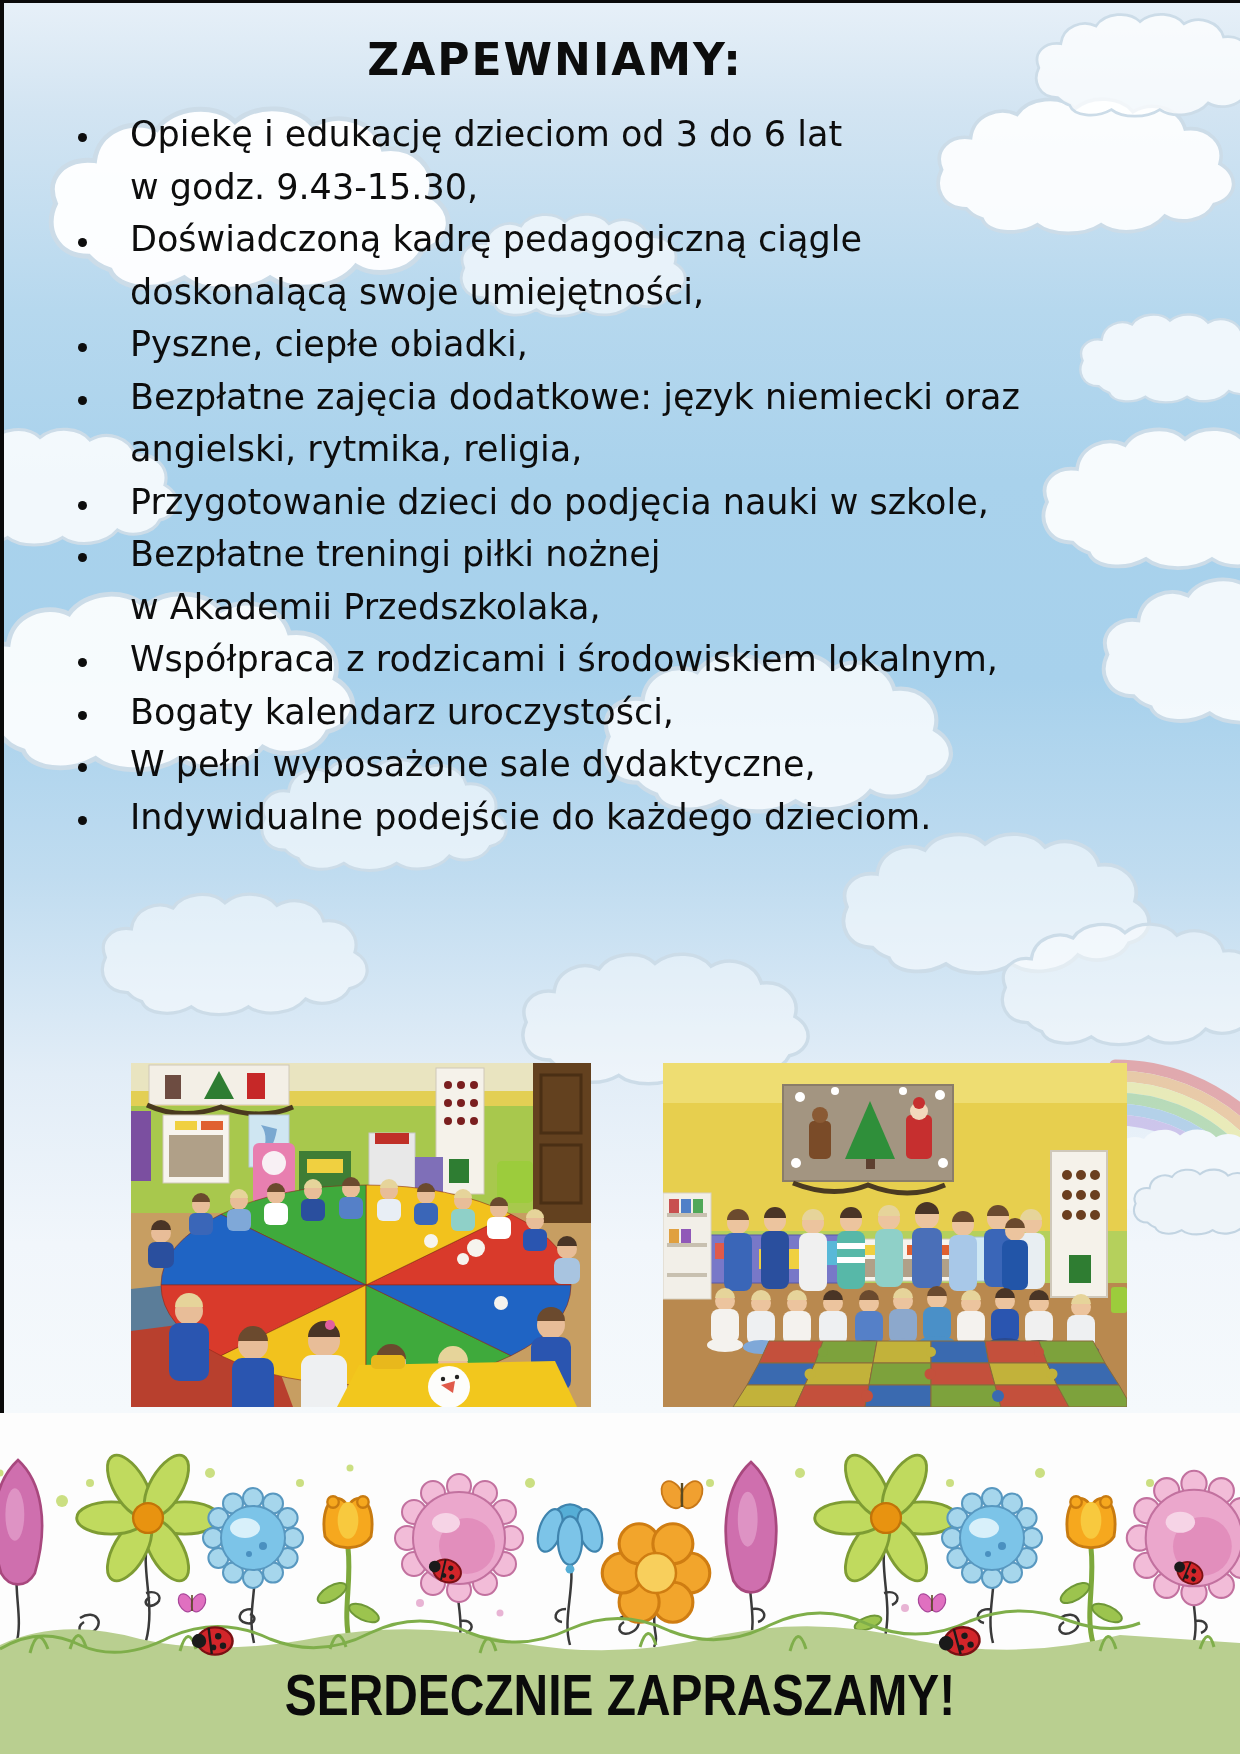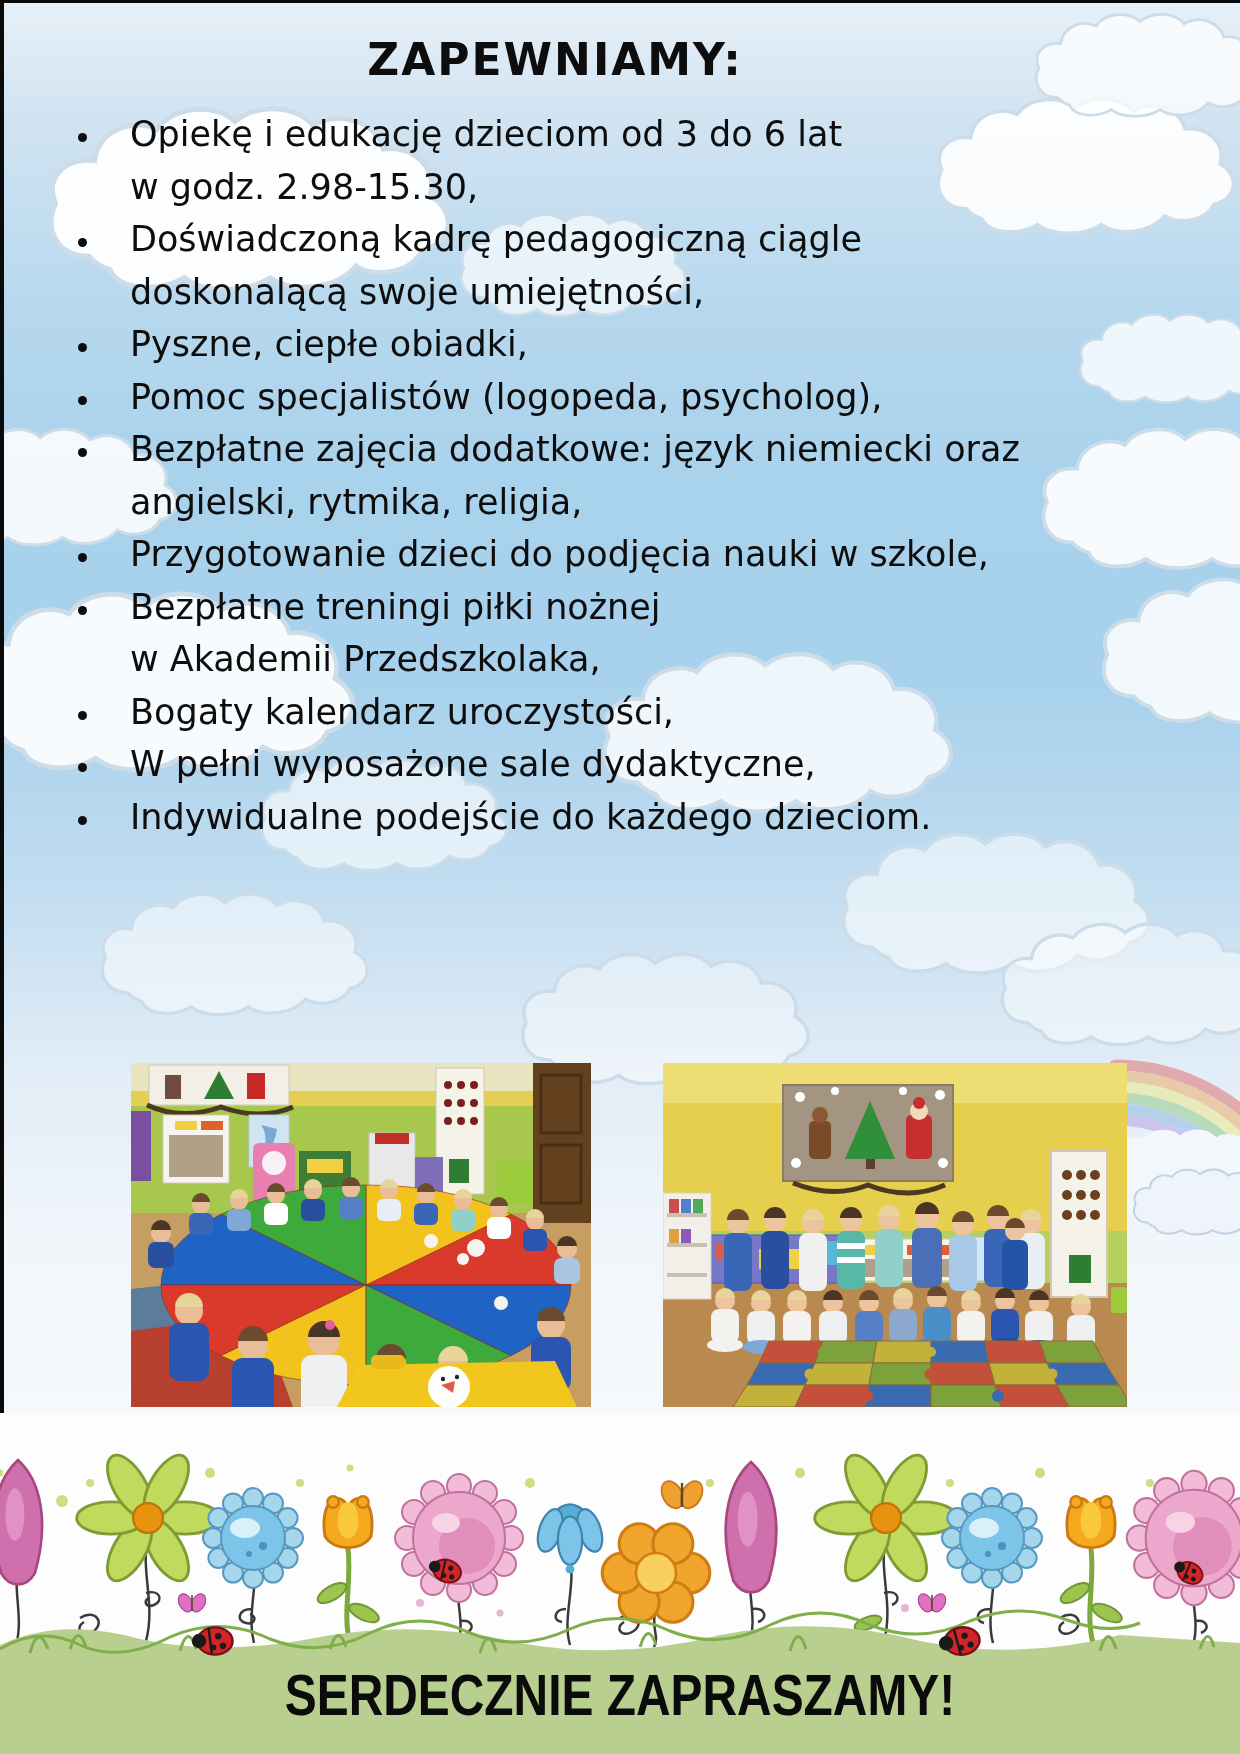--- a/index.html
+++ b/index.html
@@ -100,48 +100,48 @@
 
   <div class="border-top"></div>
   <div class="border-left"></div>
 
   <div class="title">ZAPEWNIAMY:</div>
 
   <ul class="bullets">
     <li>
       <span class="dot"></span>
       <span class="ln">Opiekę i edukację dzieciom od 3 do 6 lat</span>
-      <span class="ln">w godz. 2.98-15.30,</span>
+      <span class="ln">w godz. 9.43-15.30,</span>
     </li>
     <li>
       <span class="dot"></span>
       <span class="ln">Doświadczoną kadrę pedagogiczną ciągle</span>
       <span class="ln">doskonalącą swoje umiejętności,</span>
     </li>
     <li>
       <span class="dot"></span>
       <span class="ln">Pyszne, ciepłe obiadki,</span>
     </li>
     <li>
       <span class="dot"></span>
-      <span class="ln">Pomoc specjalistów (logopeda, psycholog),</span>
-    </li>
-    <li>
-      <span class="dot"></span>
       <span class="ln">Bezpłatne zajęcia dodatkowe: język niemiecki oraz</span>
       <span class="ln">angielski, rytmika, religia,</span>
     </li>
     <li>
       <span class="dot"></span>
       <span class="ln">Przygotowanie dzieci do podjęcia nauki w szkole,</span>
     </li>
     <li>
       <span class="dot"></span>
       <span class="ln">Bezpłatne treningi piłki nożnej</span>
       <span class="ln">w Akademii Przedszkolaka,</span>
+    </li>
+    <li>
+      <span class="dot"></span>
+      <span class="ln">Współpraca z rodzicami i środowiskiem lokalnym,</span>
     </li>
     <li>
       <span class="dot"></span>
       <span class="ln">Bogaty kalendarz uroczystości,</span>
     </li>
     <li>
       <span class="dot"></span>
       <span class="ln">W pełni wyposażone sale dydaktyczne,</span>
     </li>
     <li>

